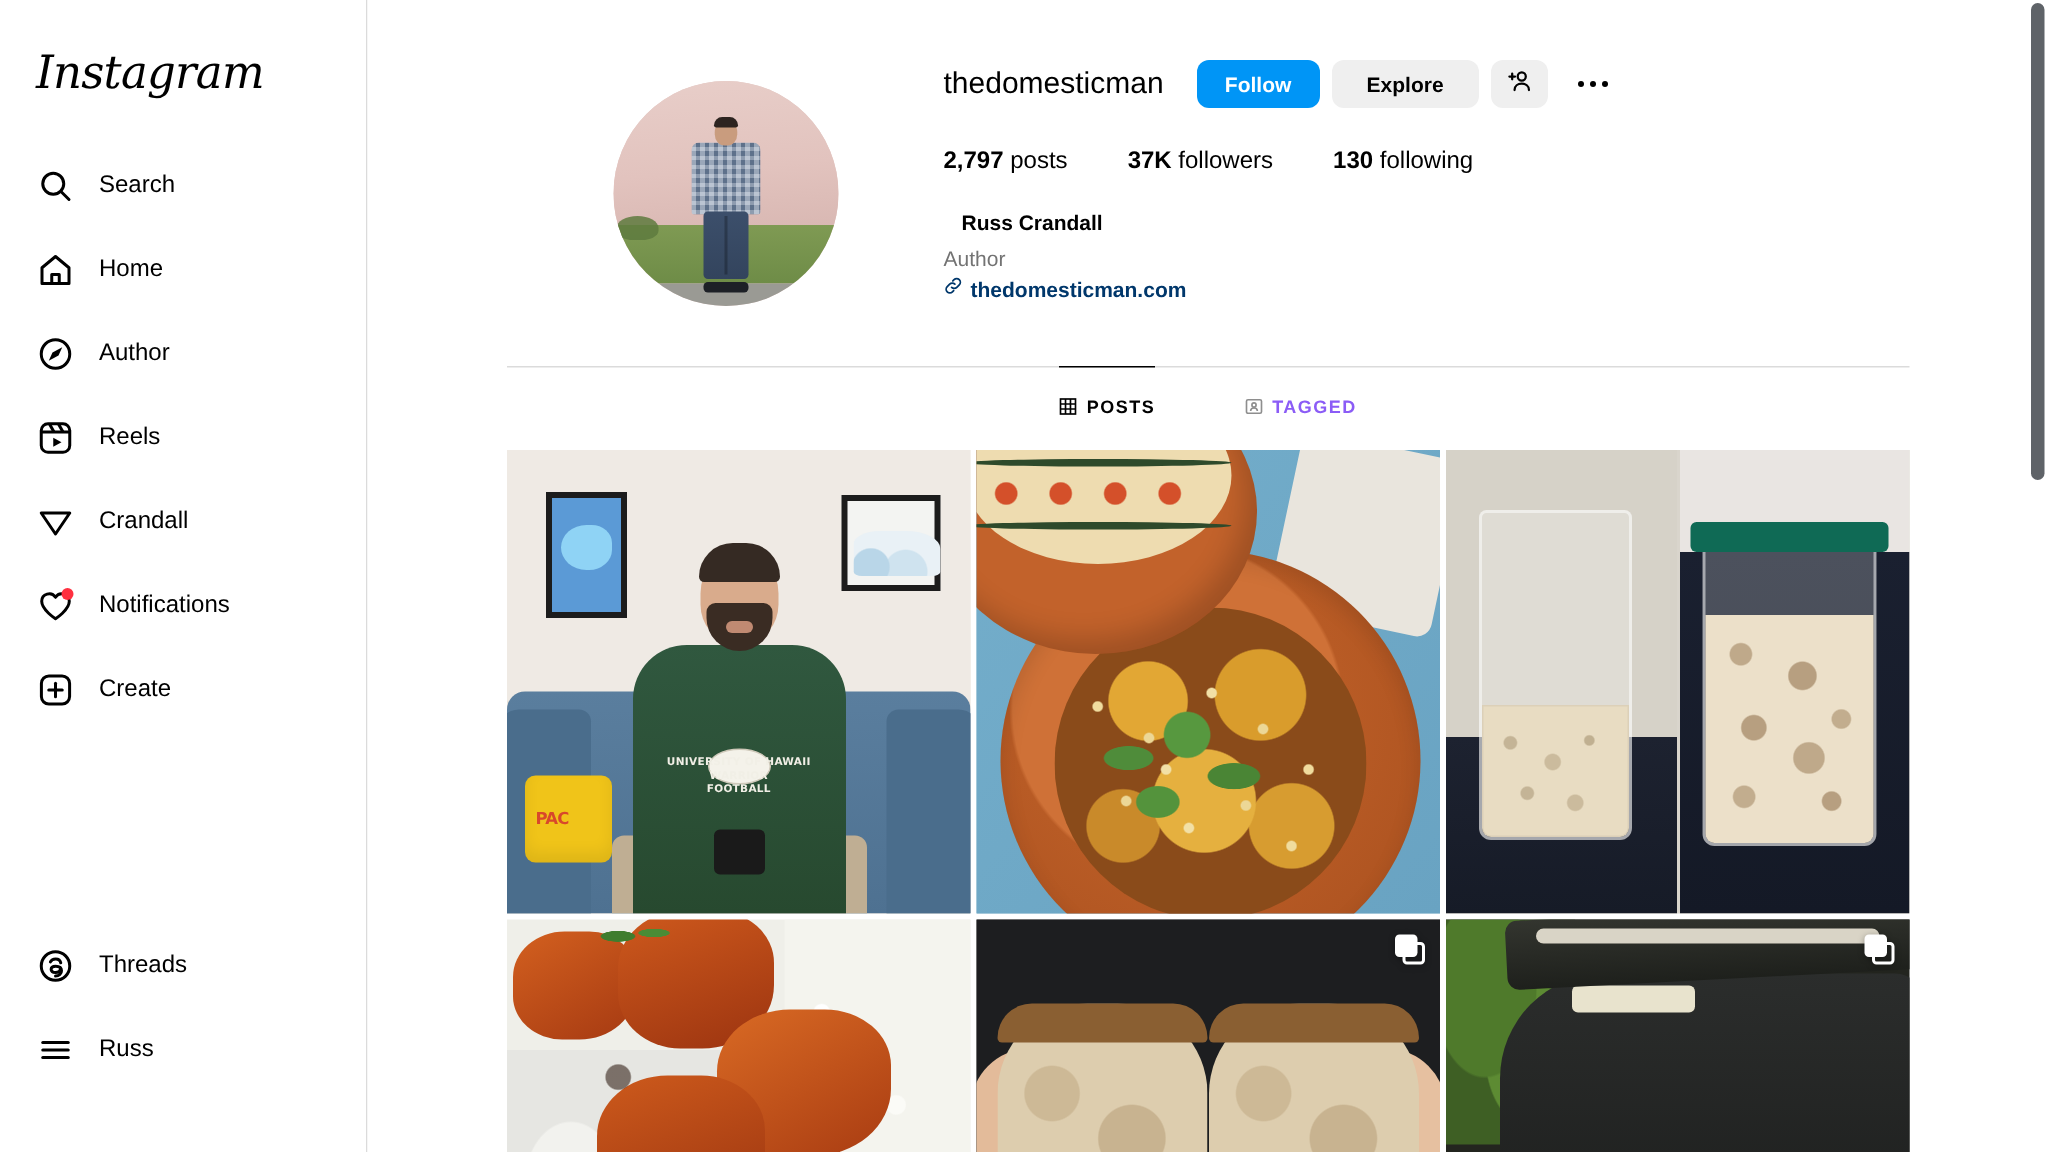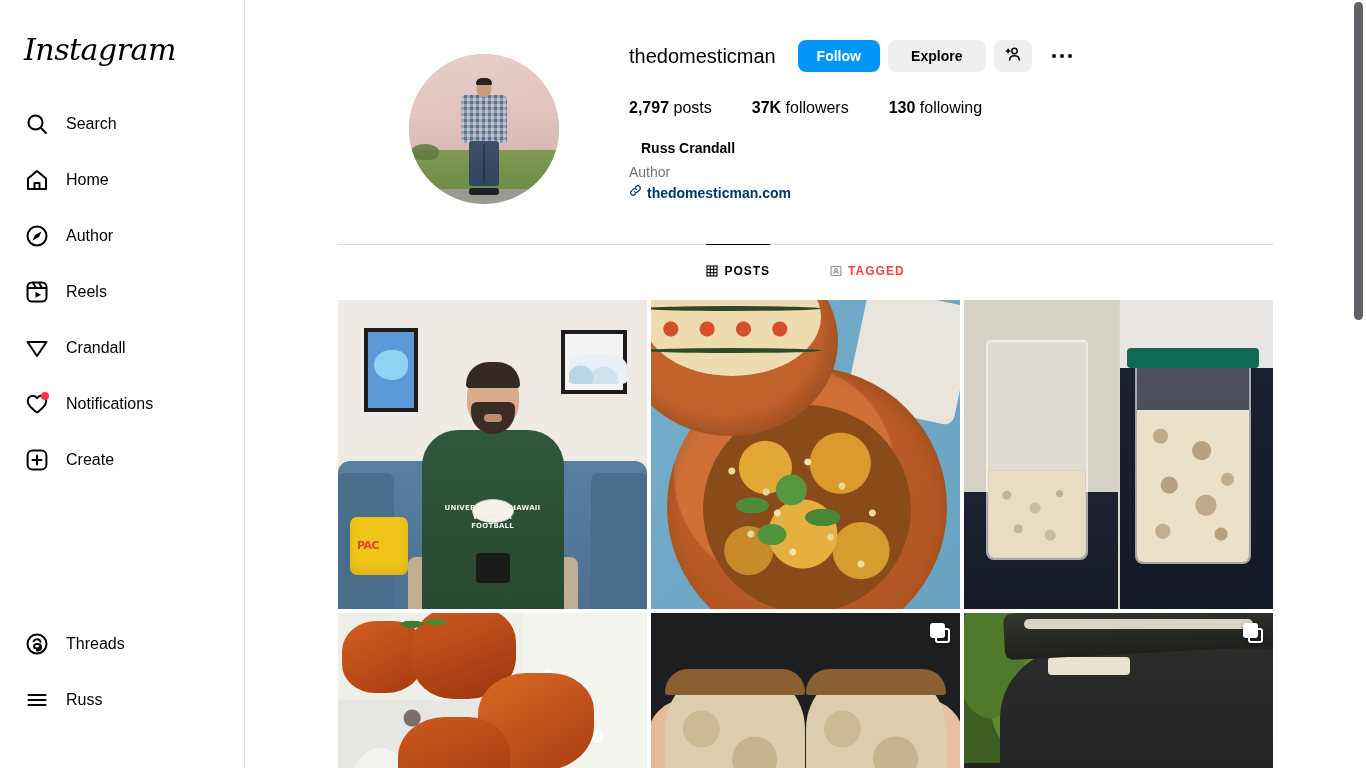--- a/index.html
+++ b/index.html
@@ -324,21 +324,21 @@
   .tab {
     display: flex;
     align-items: center;
     gap: 6px;
     height: 52px;
     padding-top: 0;
     font-size: 12px;
     font-weight: 600;
     letter-spacing: 1px;
     text-transform: uppercase;
-    color: #ef4444;
+    color: #8b5cf6;
     cursor: pointer;
     margin-top: -1px;
     border-top: 1px solid transparent;
   }
   .tab.active {
     color: #000;
     border-top: 1px solid #000;
     font-weight: 700;
   }
   .tab svg { display: block; }

